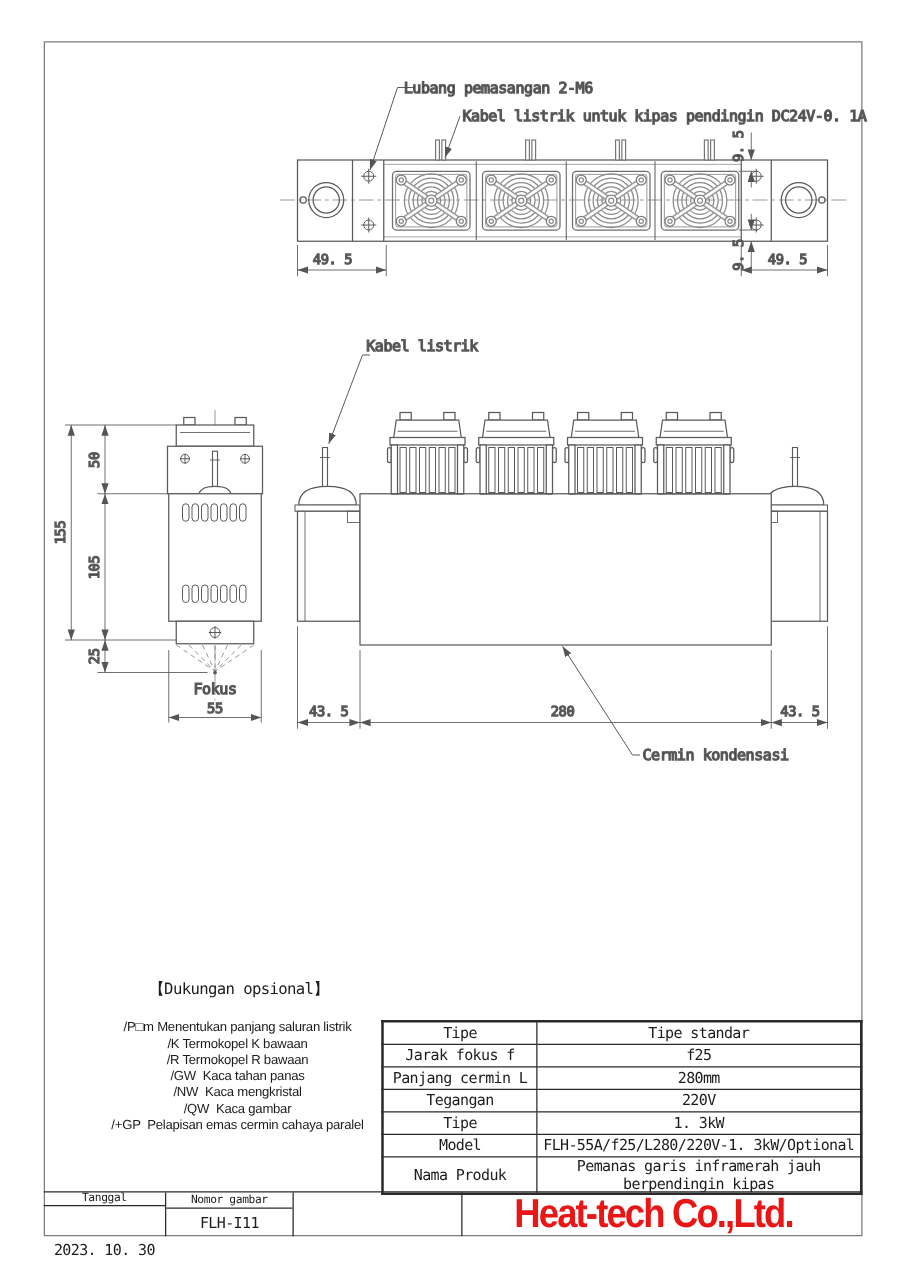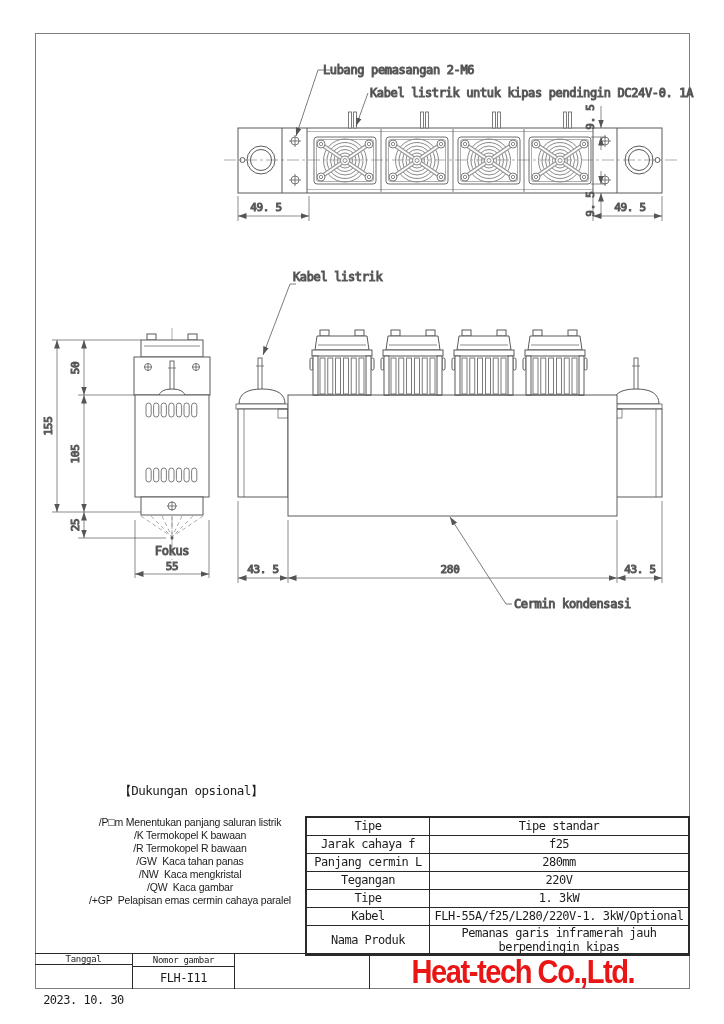--- a/index.html
+++ b/index.html
@@ -307,37 +307,37 @@
     </ul>
   </div>
 
   <table class="spec">
     <tbody>
       <tr>
         <td class="c1">Tipe</td>
         <td>Tipe standar</td>
       </tr>
       <tr>
-        <td class="c1">Jarak cahaya f</td>
+        <td class="c1">Jarak fokus f</td>
         <td>f25</td>
       </tr>
       <tr>
         <td class="c1">Panjang cermin L</td>
         <td>280mm</td>
       </tr>
       <tr>
         <td class="c1">Tegangan</td>
         <td>220V</td>
       </tr>
       <tr>
         <td class="c1">Tipe</td>
         <td>1. 3kW</td>
       </tr>
       <tr>
-        <td class="c1">Kabel</td>
+        <td class="c1">Model</td>
         <td>FLH-55A/f25/L280/220V-1. 3kW/Optional</td>
       </tr>
       <tr class="tall">
         <td class="c1">Nama Produk</td>
         <td>Pemanas garis inframerah jauh berpendingin kipas</td>
       </tr>
     </tbody>
   </table>
 
   <div class="strip">

